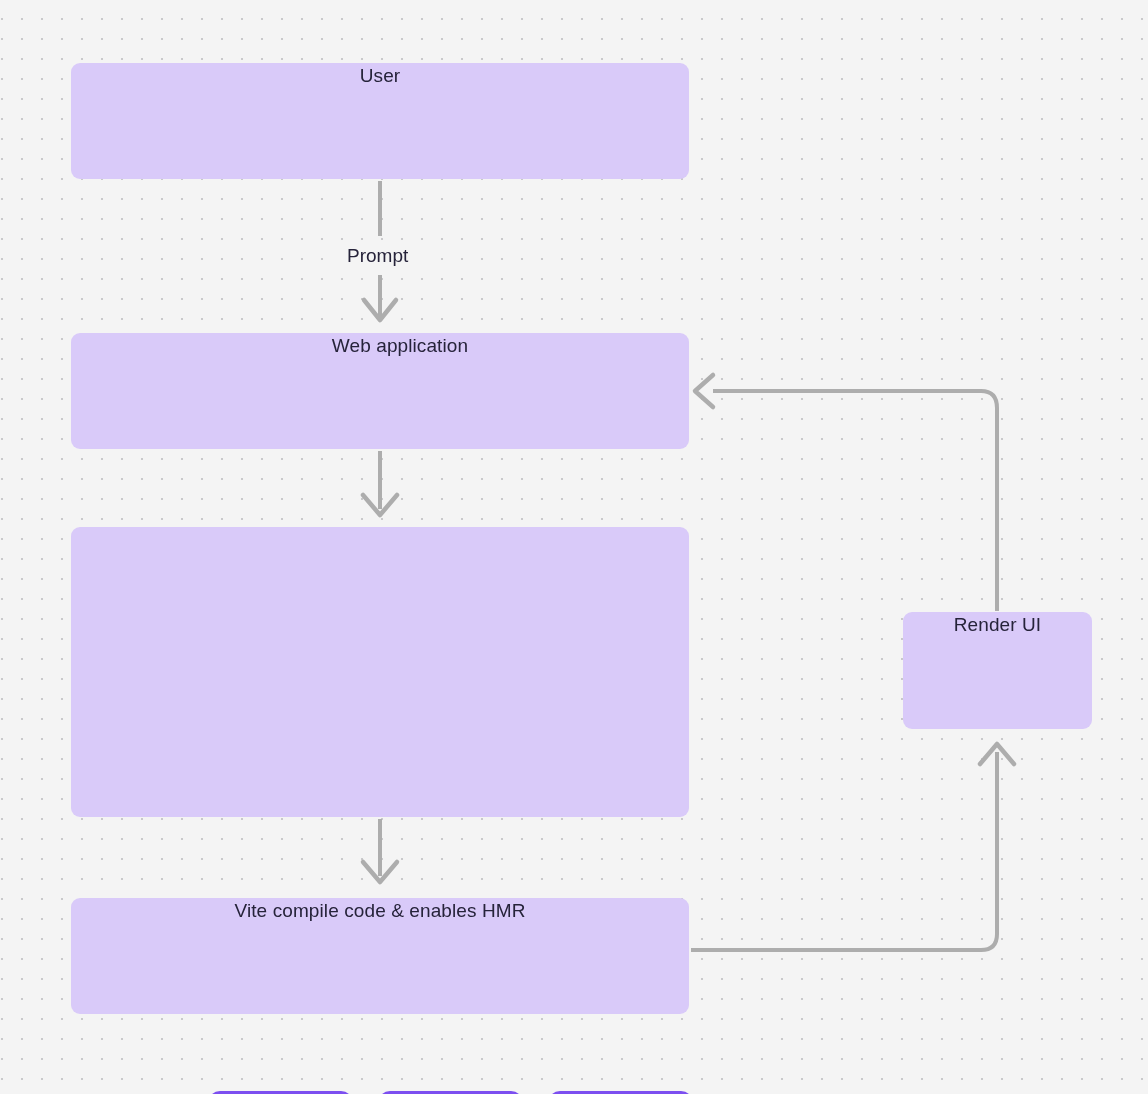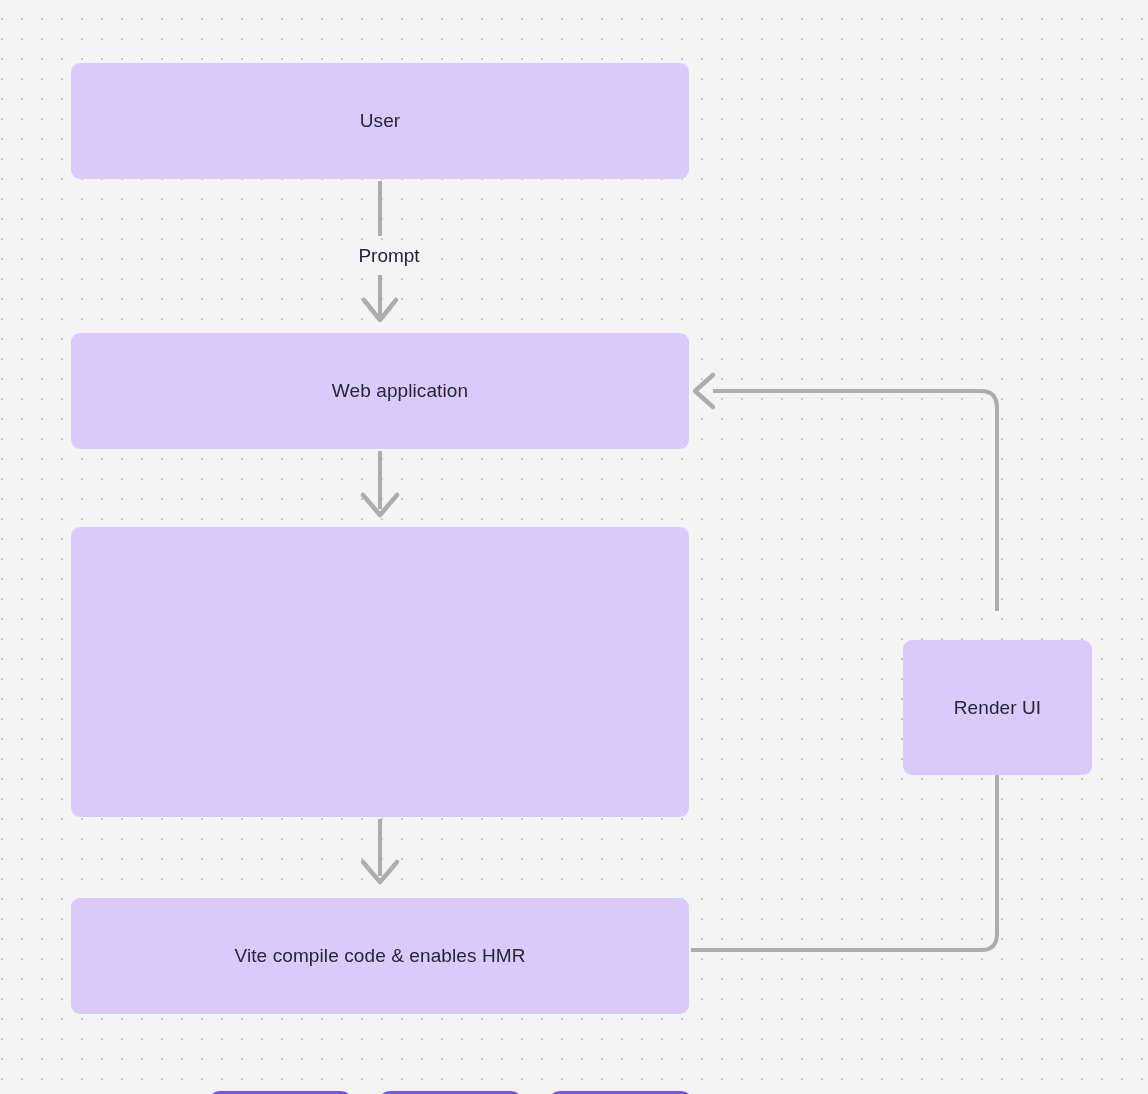--- a/index.html
+++ b/index.html
@@ -20,21 +20,21 @@
     background-size: 20px 20px;
     background-position: 12px 9px;
     overflow: hidden;
   }
 
   .node {
     position: absolute;
     background: #d9caf9;
     border-radius: 9px;
     display: flex;
-    align-items: center;
+    align-items: flex-start;
     justify-content: center;
     color: #26233a;
     font-size: 19px;
     line-height: 1.35;
     text-align: center;
     letter-spacing: 0.1px;
   }
 
   .chip {
     position: absolute;
@@ -50,21 +50,20 @@
     white-space: pre-line;
     padding: 4px 6px;
   }
 
   .edge-label {
     position: absolute;
     color: #26233a;
     font-size: 19px;
     background: #f4f4f4;
     padding: 1px 7px;
-    text-align: center;
     white-space: nowrap;
   }
 
   svg.edges {
     position: absolute;
     left: 0;
     top: 0;
     width: 1148px;
     height: 1094px;
     pointer-events: none;
@@ -82,21 +81,21 @@
     fill: none;
     stroke-linecap: round;
     stroke-linejoin: round;
   }
 
   
   #node-user          { left:71px;  top:63px;   width:618px; height:116px; }
   #node-webapp        { left:71px;  top:333px;  width:618px; height:116px;padding-left:40px; }
   #node-components    { left:71px;  top:527px;  width:618px; height:290px; }
   #node-vite          { left:71px;  top:898px;  width:618px; height:116px; }
-  #node-renderui      { left:903px; top:640px;  width:189px; height:135px;border-radius:9px; }
+  #node-renderui      { left:903px; top:612px;  width:189px; height:117px;border-radius:9px; }
 
   #chip-html  { left:137px; top:564px; width:145px; height:108px; }
   #chip-css   { left:307px; top:564px; width:145px; height:108px; }
   #chip-js    { left:477px; top:564px; width:145px; height:108px; }
   #label-prompt       { left:340px; top:244px; width:98px; }
 </style>
 </head>
 <body>
 
 <div id="canvas">

